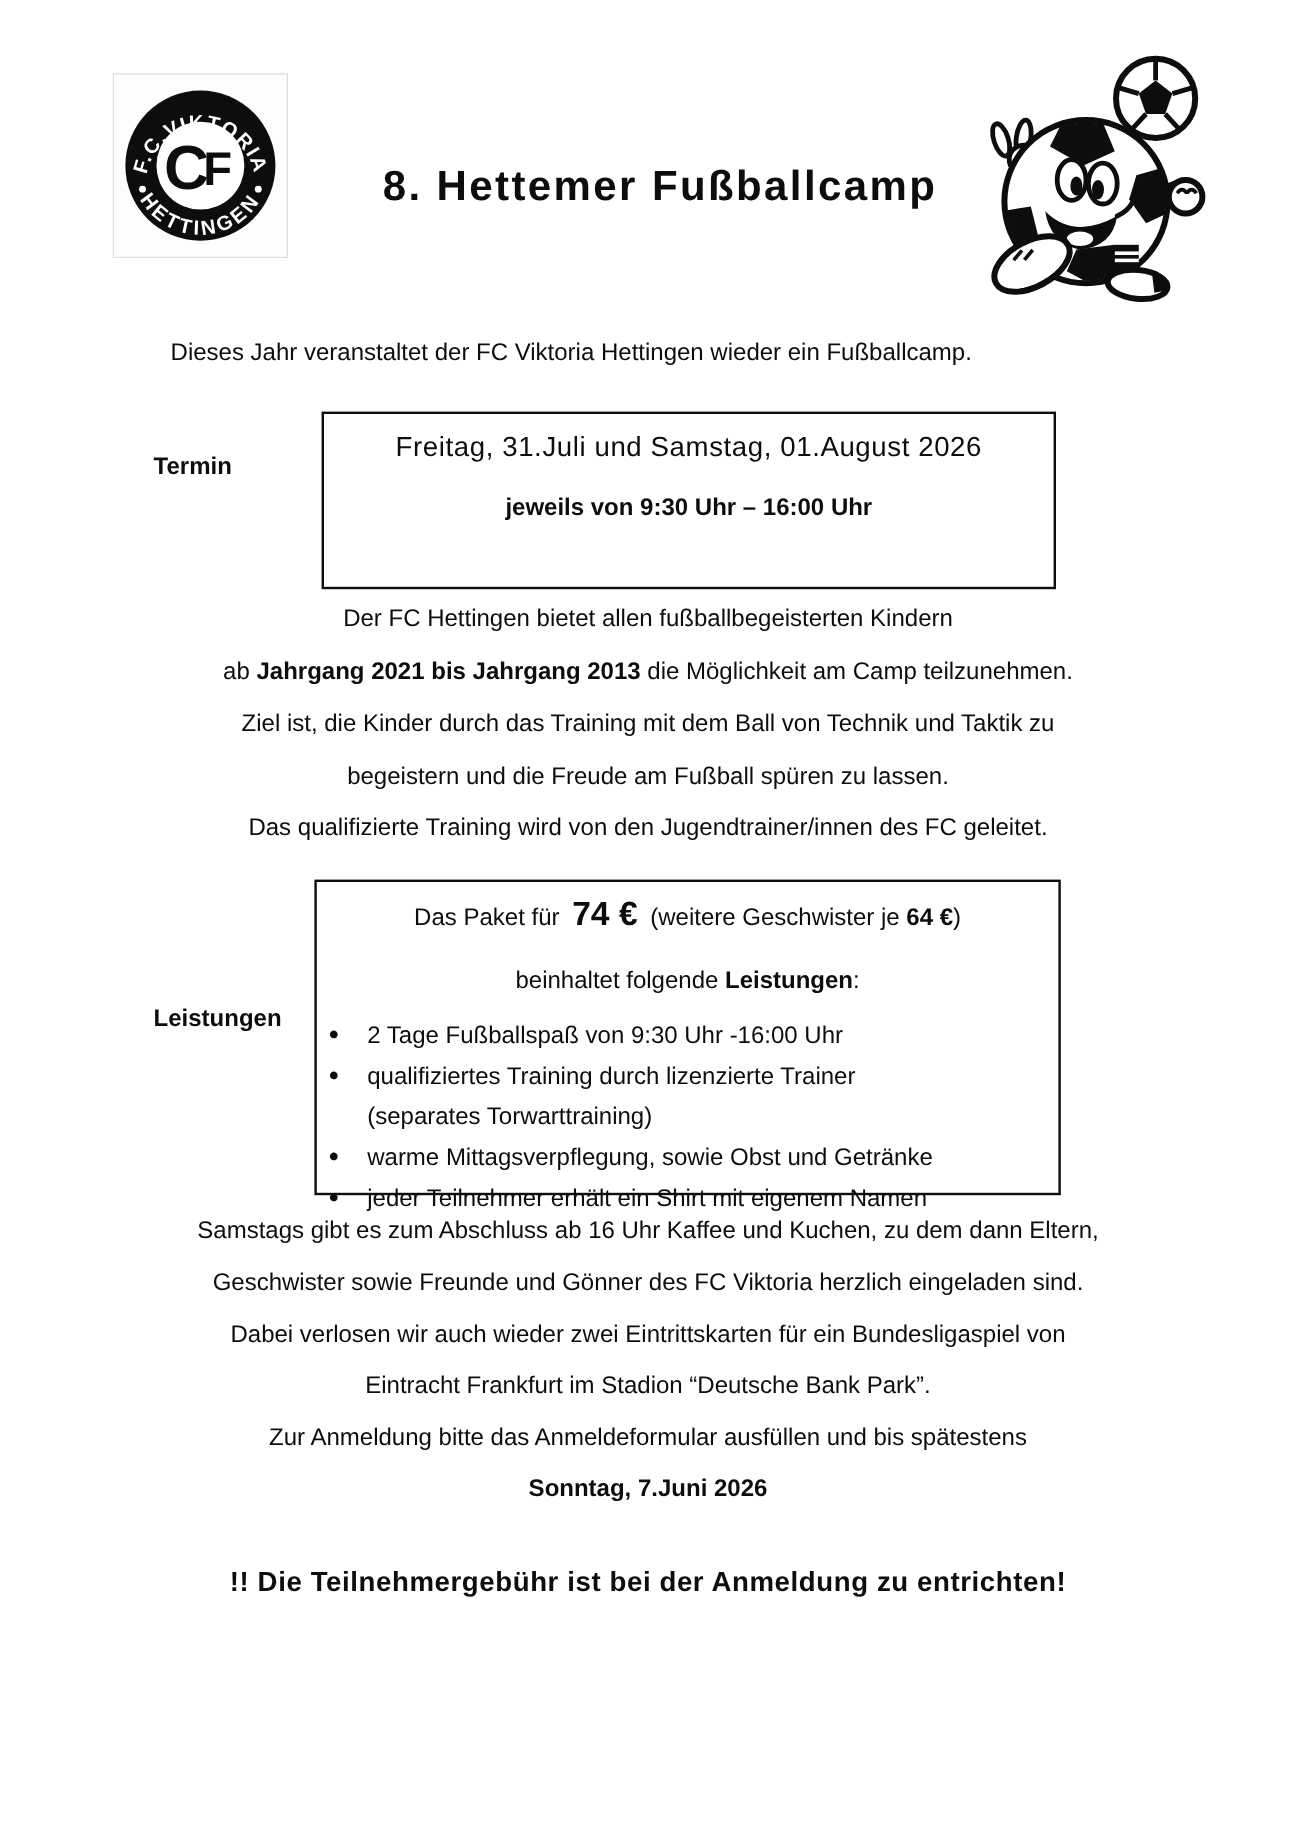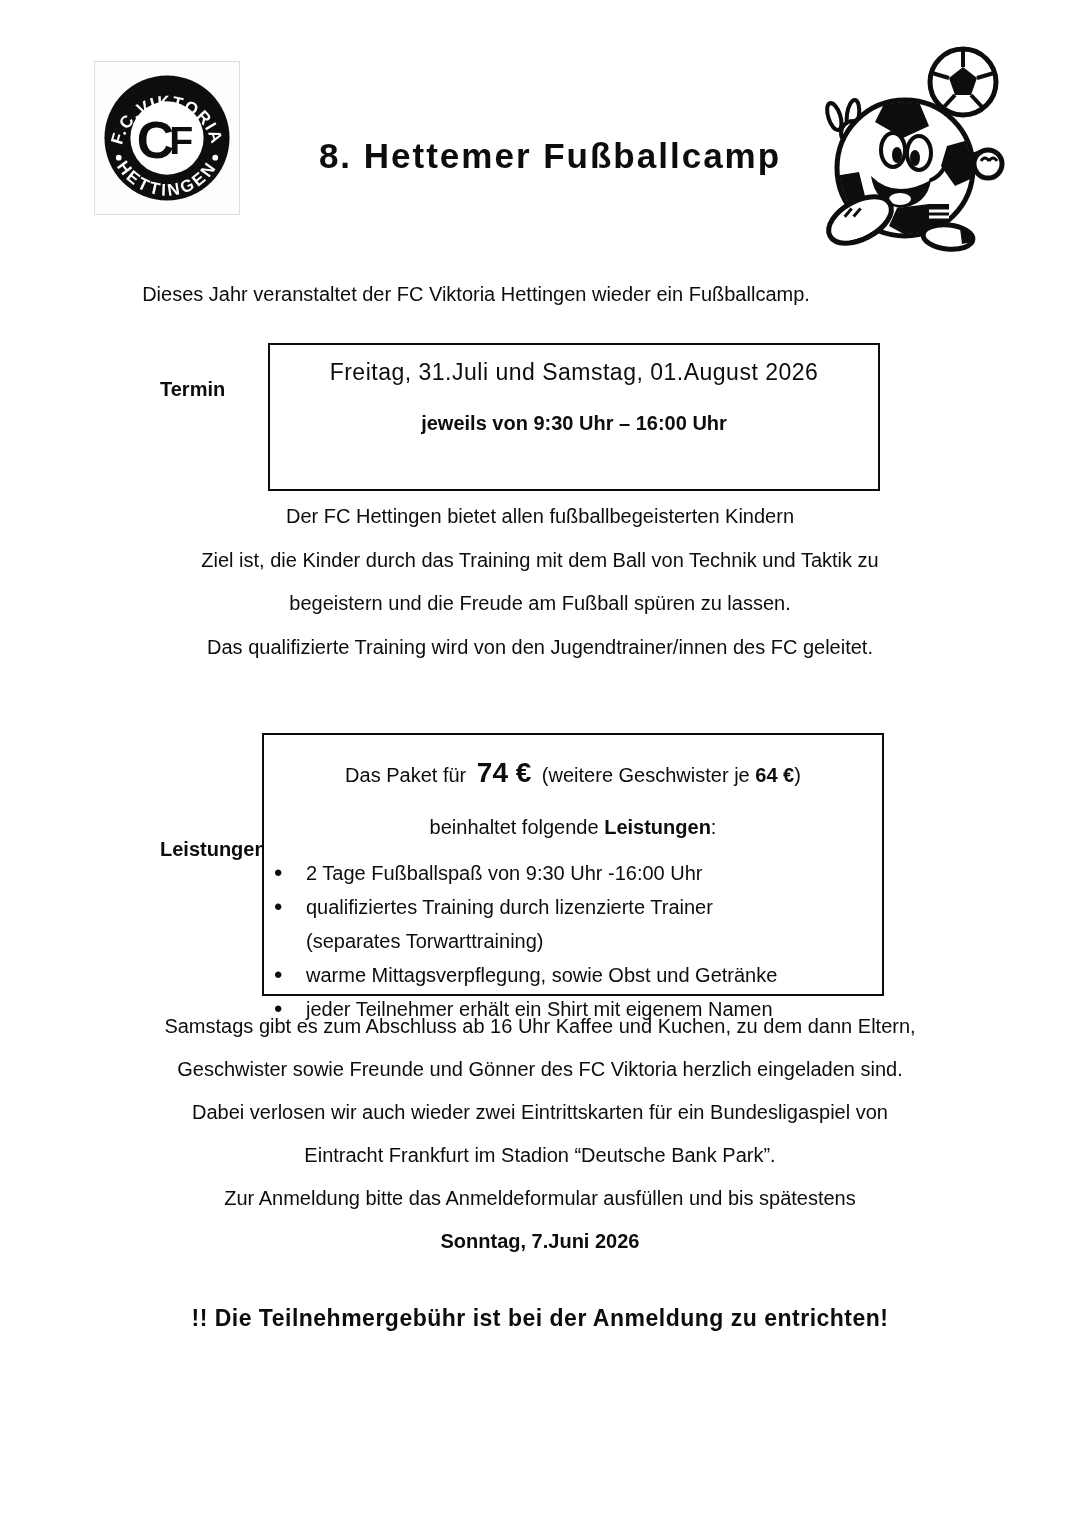--- a/index.html
+++ b/index.html
@@ -16,33 +16,33 @@
   }
   .title {
     position:absolute; left:250px; top:136px; width:600px; margin:0;
     text-align:center; font-size:35px; font-weight:700; letter-spacing:2px;
   }
   .mascot { position:absolute; left:820px; top:40px; }
   .intro {
     position:absolute; left:0; top:283px; width:952px; margin:0;
     text-align:center; font-size:20px;
   }
-  .side-label { position:absolute; left:128px; font-size:20px; font-weight:700;margin-left:32px; }
+  .side-label { position:absolute; left:128px; font-size:20px; font-weight:700; }
   .termin-label { top:378px; }
   .leistungen-label { top:838px; }
   .box { position:absolute; border:2px solid #0d0d0d; box-sizing:border-box; background:#fff; }
   .termin-box { left:268px; top:343px; width:612px; height:148px; text-align:center; }
   .termin-dates { margin-top:14px; font-size:23px; font-weight:400; letter-spacing:0.5px; }
   .termin-times { margin-top:26px; font-size:20px; font-weight:700; }
   .about {
     position:absolute; left:0; top:495px; width:1080px;
     text-align:center; font-size:20px; line-height:43.5px;
   }
   .leistungen-box { left:262px; top:733px; width:622px; height:263px; }
-  .price-line { text-align:center; margin-top:21px; font-size:20px; line-height:34px; }
+  .price-line { text-align:center; margin-top:10px; font-size:20px; line-height:34px; }
   .price-main { font-size:28px; font-weight:700; margin:0 5px; }
   .includes-line { text-align:center; margin-top:20px; font-size:20px; line-height:30px; }
   .b { font-weight:700; }
   ul.bullets { margin:14px 10px 0 0; padding:0 0 0 42px; list-style:none; font-size:20px; line-height:34px; }
   ul.bullets li { position:relative; white-space:pre-line; }
   ul.bullets li::before {
     content:"\2022"; position:absolute; left:-32px; top:0; font-size:24px; line-height:34px;
   }
   .closing {
     position:absolute; left:0; top:1005px; width:1080px;
@@ -154,20 +154,21 @@
   <p class="intro">Dieses Jahr veranstaltet der FC Viktoria Hettingen wieder ein Fußballcamp.</p>
 
   <div class="side-label termin-label">Termin</div>
   <div class="box termin-box">
     <div class="termin-dates">Freitag, 31.Juli und Samstag, 01.August 2026</div>
     <div class="termin-times">jeweils von 9:30 Uhr – 16:00 Uhr</div>
   </div>
 
   <div class="about">
     <div>Der FC Hettingen bietet allen fußballbegeisterten Kindern</div>
+    <div><span>ab </span><span class="b">Jahrgang 2021 bis Jahrgang 2013</span><span> die Möglichkeit am Camp teilzunehmen.</span></div>
     <div>Ziel ist, die Kinder durch das Training mit dem Ball von Technik und Taktik zu</div>
     <div>begeistern und die Freude am Fußball spüren zu lassen.</div>
     <div>Das qualifizierte Training wird von den Jugendtrainer/innen des FC geleitet.</div>
   </div>
 
   <div class="side-label leistungen-label">Leistungen</div>
   <div class="box leistungen-box">
     <div class="price-line"><span>Das Paket für </span><span class="price-main">74 €</span><span> (weitere Geschwister je </span><span class="b">64 €</span><span>)</span></div>
     <div class="includes-line"><span>beinhaltet folgende </span><span class="b">Leistungen</span><span>:</span></div>
     <ul class="bullets">

